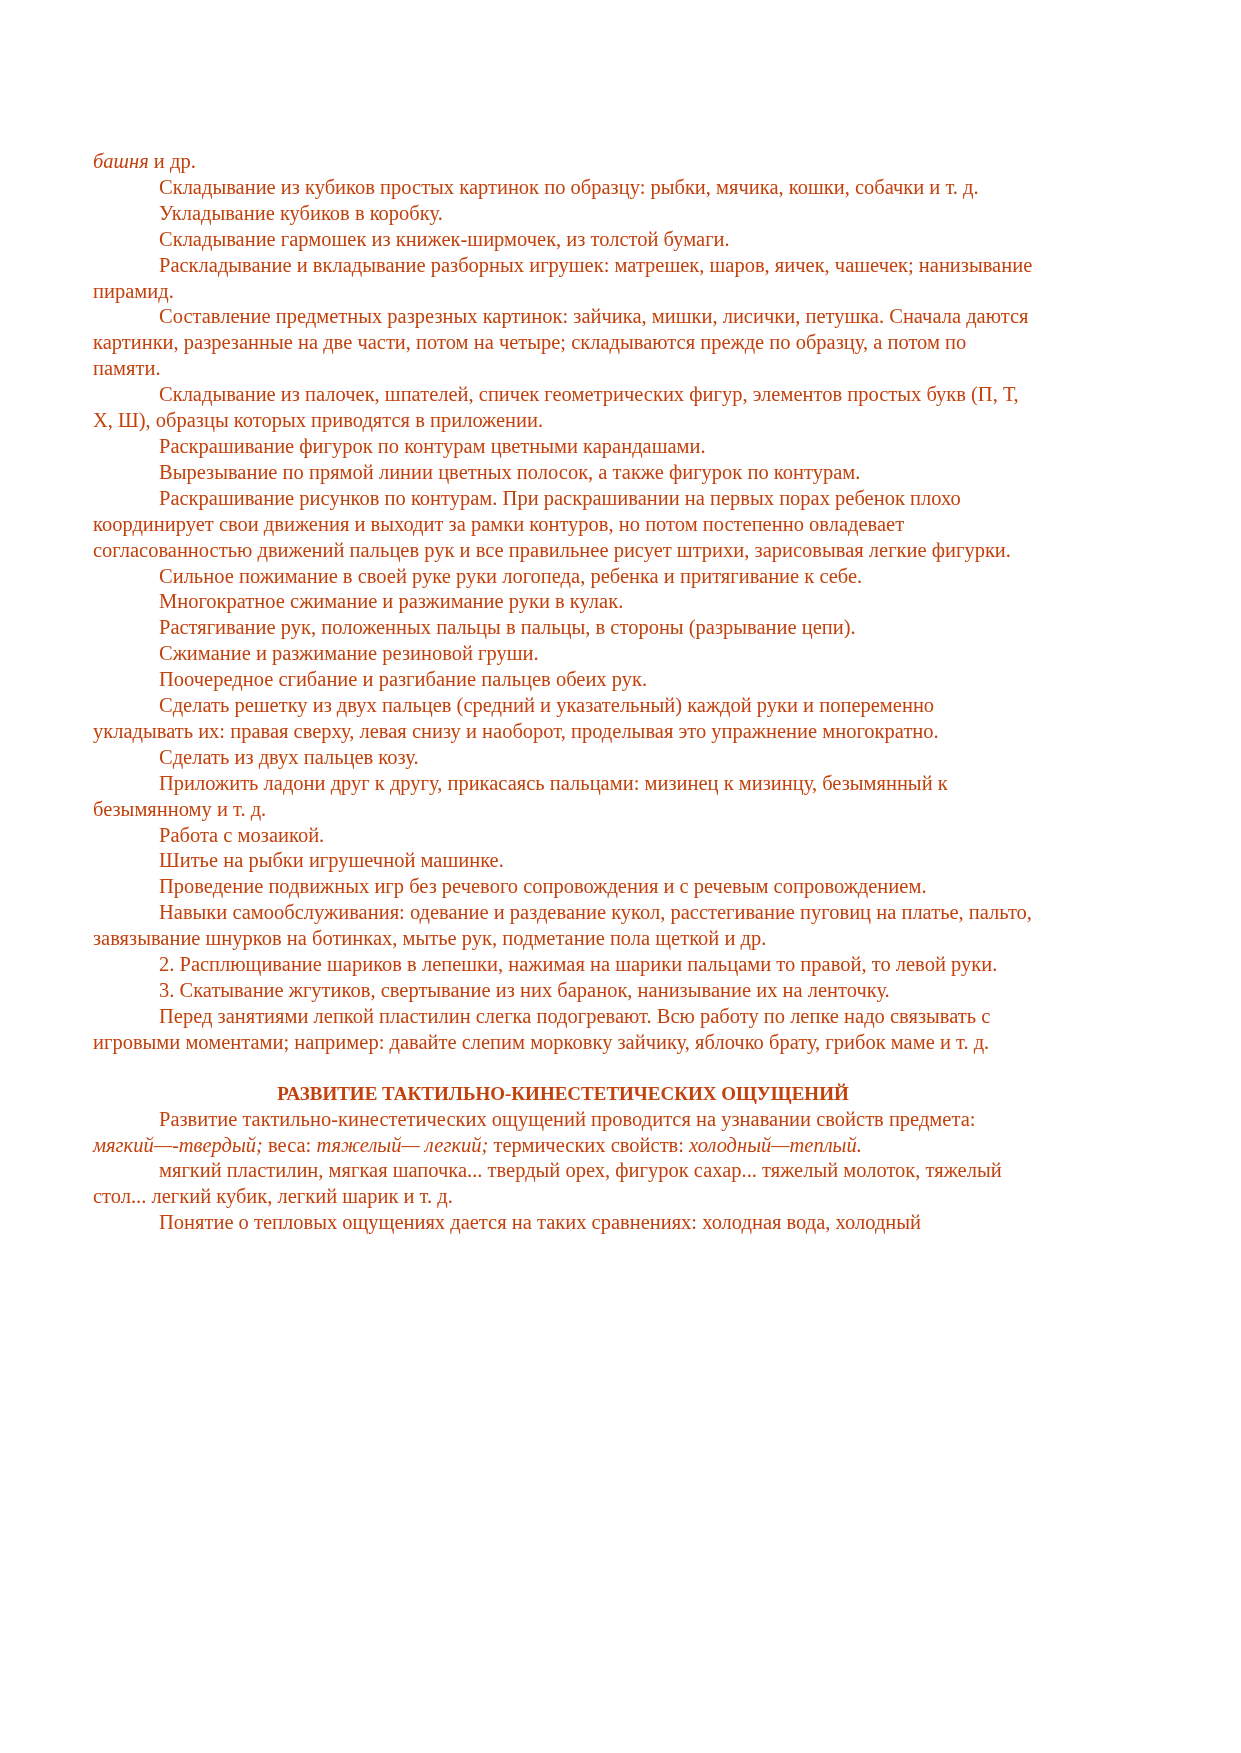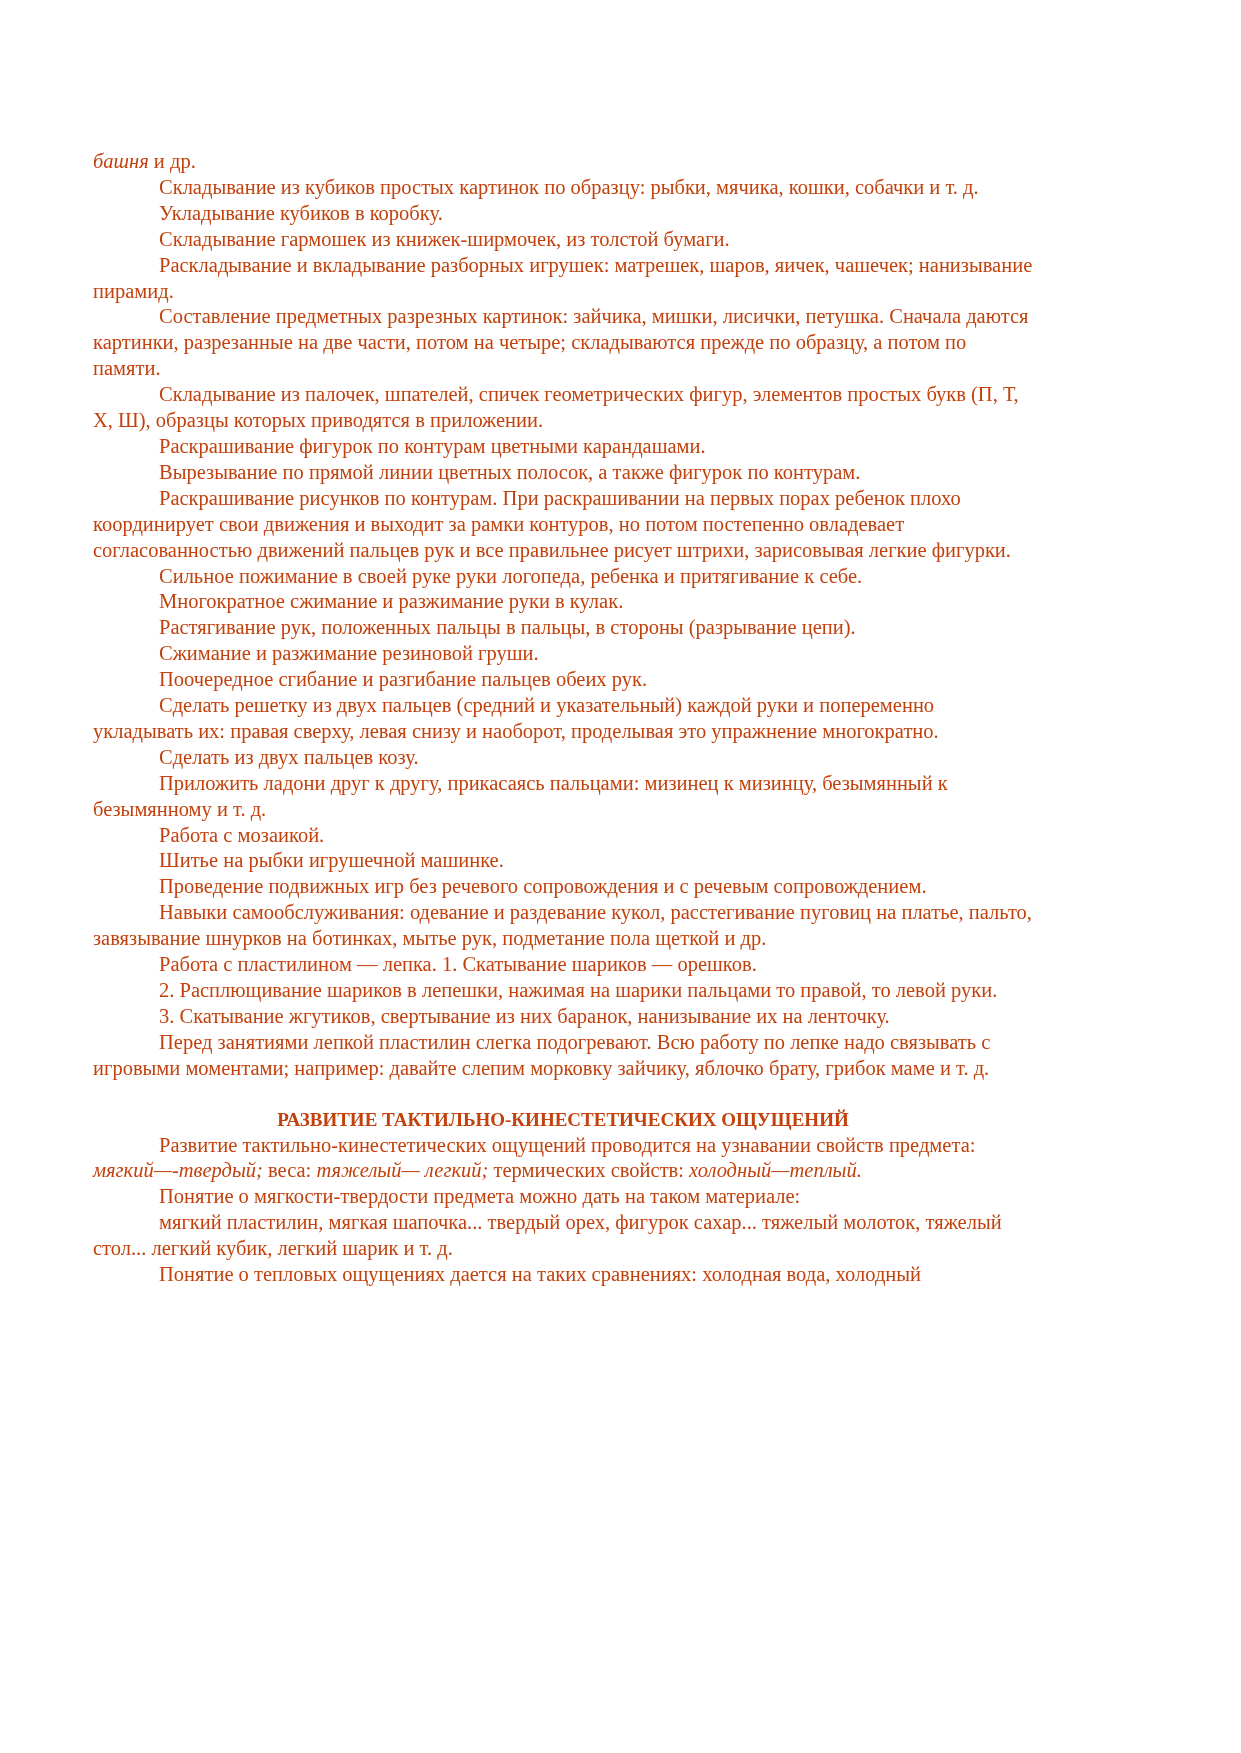--- a/index.html
+++ b/index.html
@@ -38,28 +38,26 @@
       <p class="p">Растягивание рук, положенных пальцы в пальцы, в стороны (разрывание цепи).</p>
       <p class="p">Сжимание и разжимание резиновой груши.</p>
       <p class="p">Поочередное сгибание и разгибание пальцев обеих рук.</p>
       <p class="p">Сделать решетку из двух пальцев (средний и указательный) каждой руки и попеременно укладывать их: правая сверху, левая снизу и наоборот, проделывая это упражнение многократно.</p>
       <p class="p">Сделать из двух пальцев козу.</p>
       <p class="p">Приложить ладони друг к другу, прикасаясь пальцами: мизинец к мизинцу, безымянный к безымянному и т. д.</p>
       <p class="p">Работа с мозаикой.</p>
       <p class="p">Шитье на рыбки игрушечной машинке.</p>
       <p class="p">Проведение подвижных игр без речевого сопровождения и с речевым сопровождением.</p>
       <p class="p">Навыки самообслуживания: одевание и раздевание кукол, расстегивание пуговиц на платье, пальто, завязывание шнурков на ботинках, мытье рук, подметание пола щеткой и др.</p>
-      <p class="p">Работа с пластилином — лепка. 1. Скатывание шариков — орешков.</p>
       <p class="p">2.   Расплющивание шариков в лепешки, нажимая на шарики пальцами то правой, то левой руки.</p>
       <p class="p">3.  Скатывание жгутиков, свертывание из них баранок, нанизывание их на ленточку.</p>
       <p class="p">Перед занятиями лепкой пластилин слегка подогревают. Всю работу по лепке надо связывать с игровыми моментами; например: давайте слепим морковку зайчику, яблочко брату, грибок маме и т. д.</p>
     </div>
 
   <p class="heading">РАЗВИТИЕ ТАКТИЛЬНО-КИНЕСТЕТИЧЕСКИХ ОЩУЩЕНИЙ</p>
 
   <p class="p"><span>Развитие тактильно-кинестетических ощущений проводится на узнавании свойств предмета: </span><i>мягкий—-твердый;</i><span> веса: </span><i>тяжелый— легкий;</i><span> термических свойств: </span><i>холодный—теплый.</i></p>
 
   <div id="group2">
-      <p class="p">Понятие о мягкости-твердости предмета можно дать на таком материале:</p>
       <p class="p">мягкий пластилин, мягкая шапочка... твердый орех, фигурок сахар... тяжелый молоток, тяжелый стол... легкий кубик, легкий шарик и т. д.</p>
       <p class="p">Понятие о тепловых ощущениях дается на таких сравнениях: холодная вода, холодный</p>
     </div>
 </div>
 
 </body></html>

